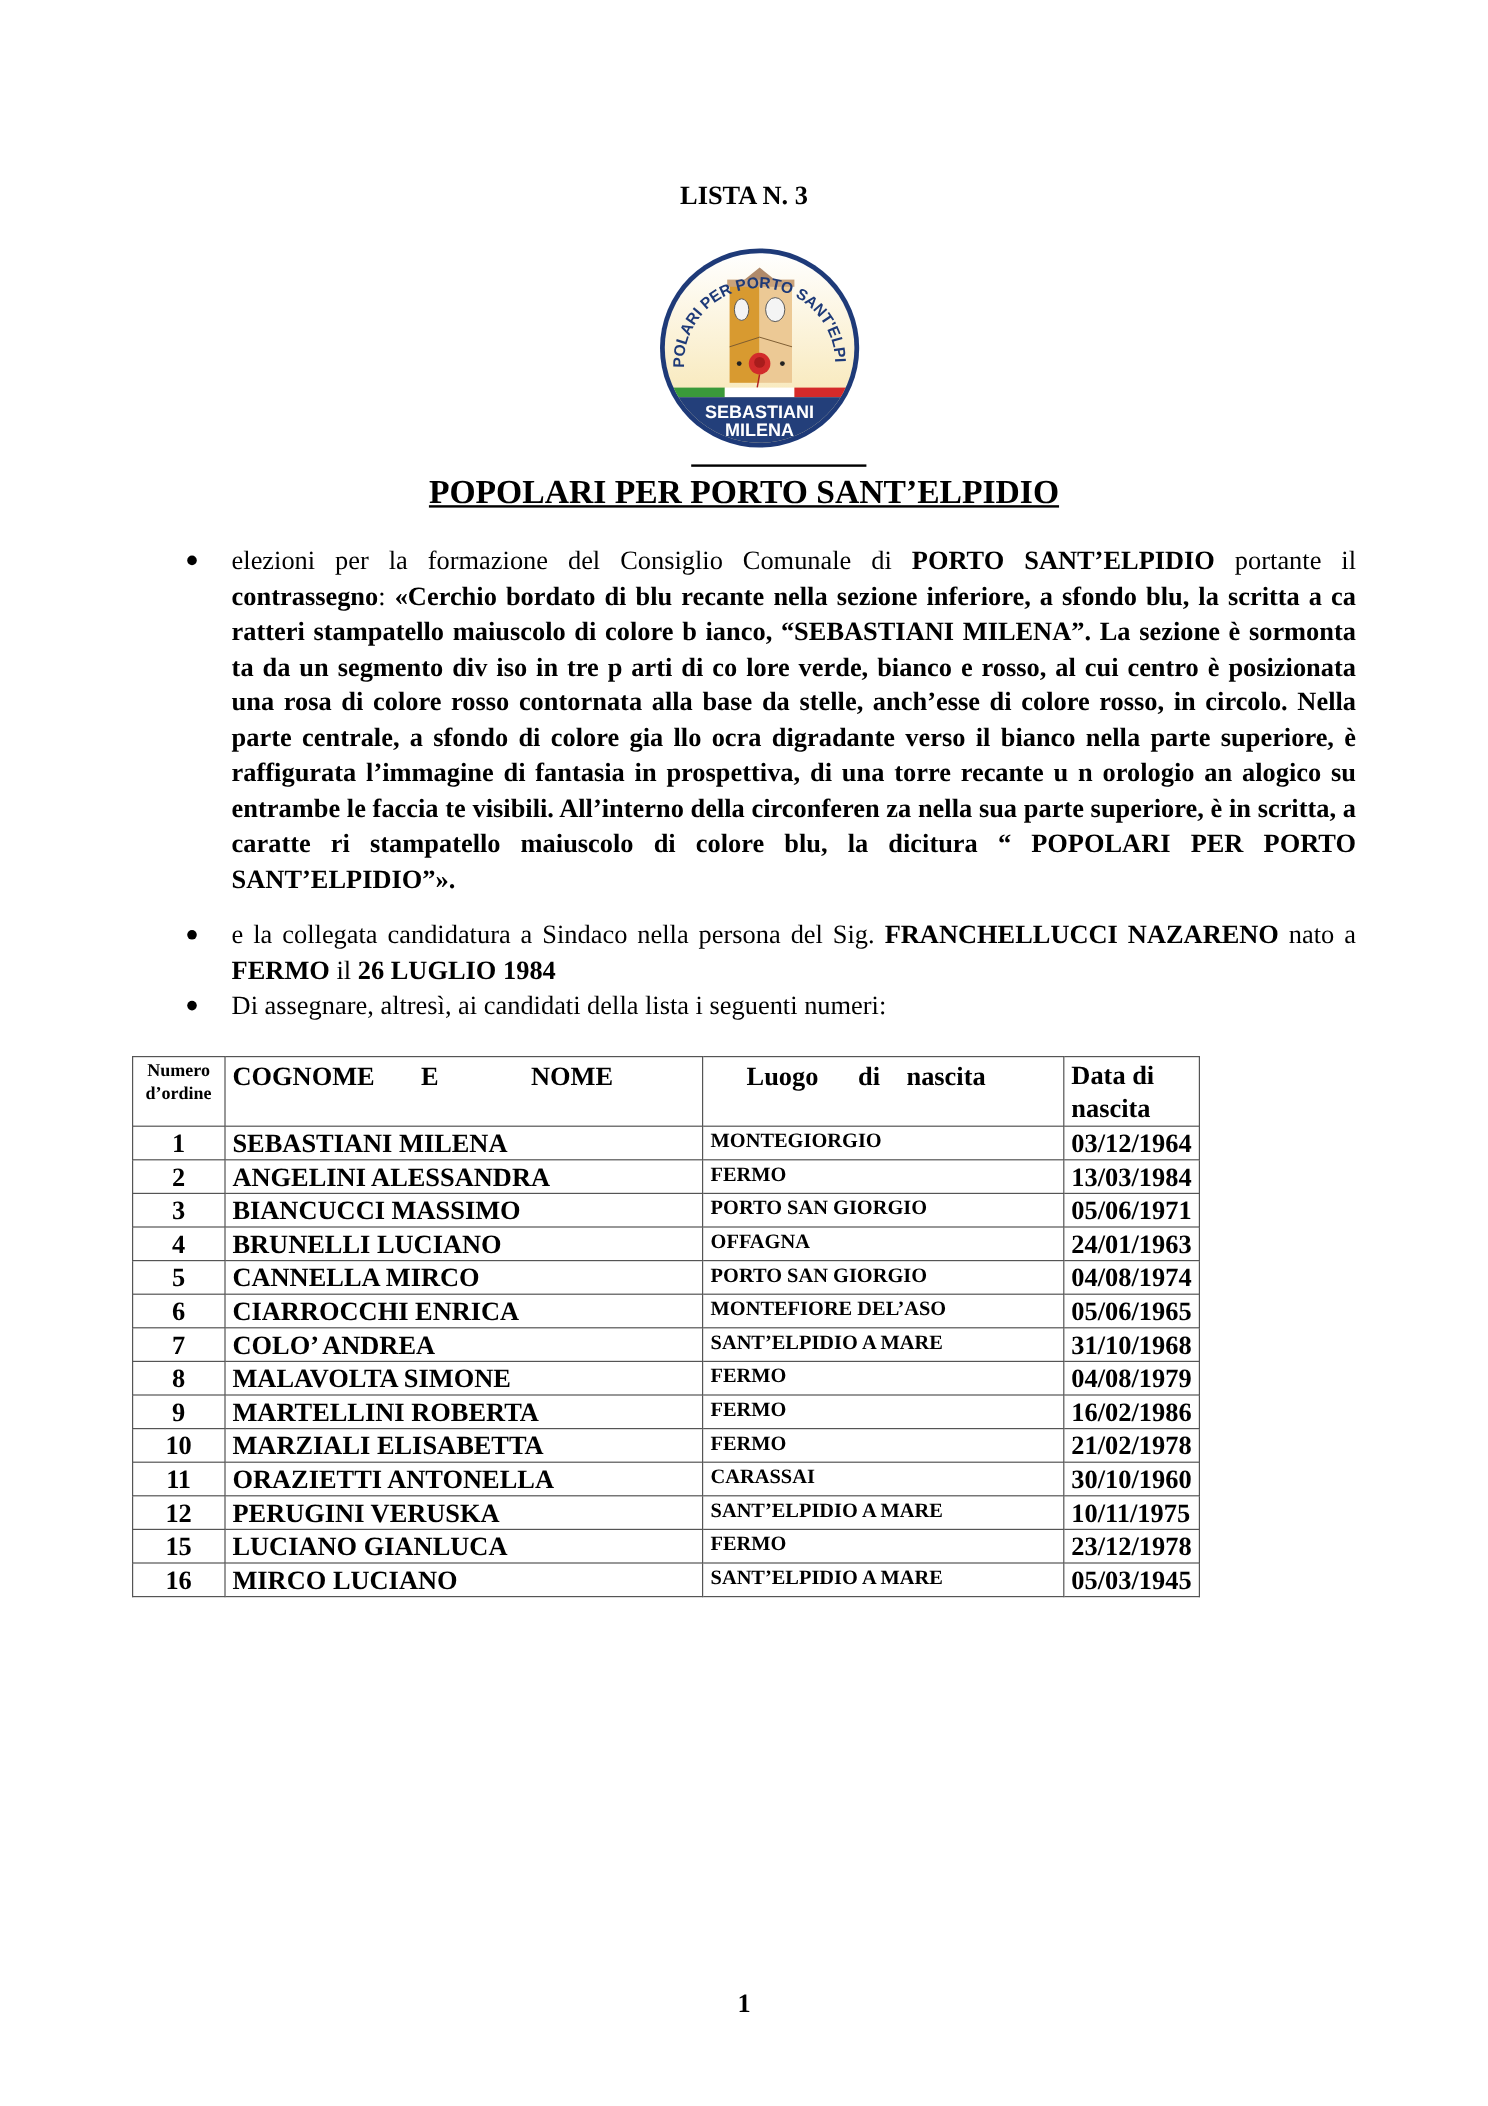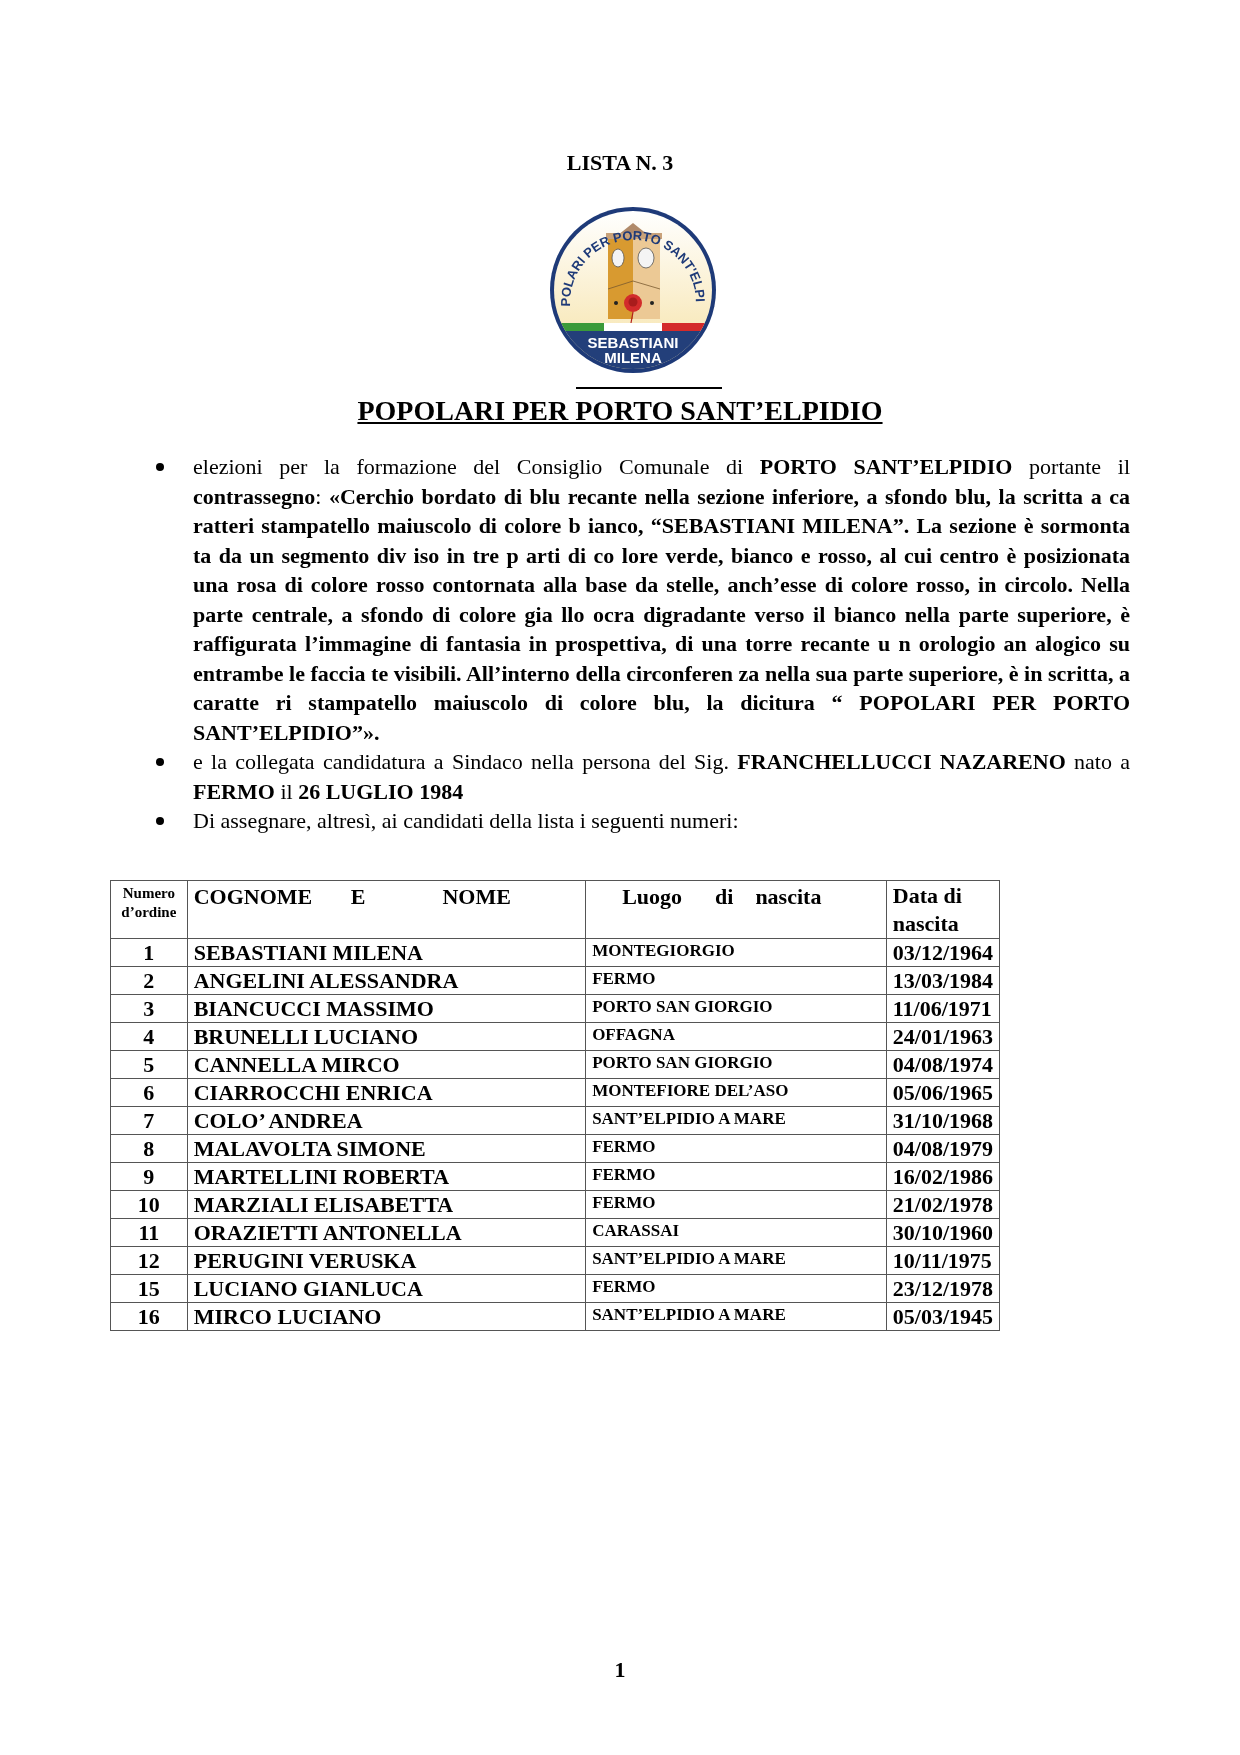--- a/index.html
+++ b/index.html
@@ -107,21 +107,21 @@
 
 <div class="subtitle">POPOLARI PER PORTO SANT’ELPIDIO</div>
 
 <div class="bullets">
   <div class="bullet justify">
     <span class="dot"></span>
     <p>
       <span>elezioni per la formazione del Consiglio Comunale di </span><b>PORTO SANT’ELPIDIO</b><span> portante il </span><b>contrassegno</b><span>: </span><b>«Cerchio bordato di blu recante nella  sezione inferiore, a sfondo blu, la scritta a ca ratteri stampatello maiuscolo di colore b ianco, “SEBASTIANI MILENA”. La sezione è sormonta ta da un segmento div  iso in tre p arti di co lore verde, bianco e rosso, al cui centro è posizionata una rosa di colore rosso contornata alla base da stelle, anch’esse di colore rosso, in circolo. Nella parte centrale, a sfondo di colore gia llo ocra digradante verso il bianco nella parte superiore, è raffigurata l’immagine di fantasia in prospettiva, di una torre recante u n orologio an alogico su entrambe le faccia te visibili. All’interno della circonferen   za nella sua parte superiore, è in      scritta, a caratte   ri stampatello maiuscolo di colore blu,          la dicitura “      POPOLARI PER PORTO SANT’ELPIDIO”».</b>
     </p>
   </div>
-  <div class="bullet justify b2" style="margin-top:0px;">
+  <div class="bullet justify b2" style="margin-top:17px;">
     <span class="dot"></span>
     <p>
       <span>e la collegata candidatura a Sindaco nella persona del Sig. </span><b>FRANCHELLUCCI NAZARENO</b><span> nato  a </span><b>FERMO</b><span> il </span><b>26 LUGLIO 1984</b>
     </p>
   </div>
   <div class="bullet">
     <span class="dot"></span>
     <p><span>Di assegnare,  altresì, ai candidati della lista i seguenti numeri:</span></p>
   </div>
 </div>
@@ -153,21 +153,21 @@
       <tr>
         <td class="num">2</td>
         <td class="name">ANGELINI ALESSANDRA</td>
         <td class="place">FERMO</td>
         <td class="date">13/03/1984</td>
       </tr>
       <tr>
         <td class="num">3</td>
         <td class="name">BIANCUCCI MASSIMO</td>
         <td class="place">PORTO SAN GIORGIO</td>
-        <td class="date">11/06/1971</td>
+        <td class="date">05/06/1971</td>
       </tr>
       <tr>
         <td class="num">4</td>
         <td class="name">BRUNELLI LUCIANO</td>
         <td class="place">OFFAGNA</td>
         <td class="date">24/01/1963</td>
       </tr>
       <tr>
         <td class="num">5</td>
         <td class="name">CANNELLA MIRCO</td>

